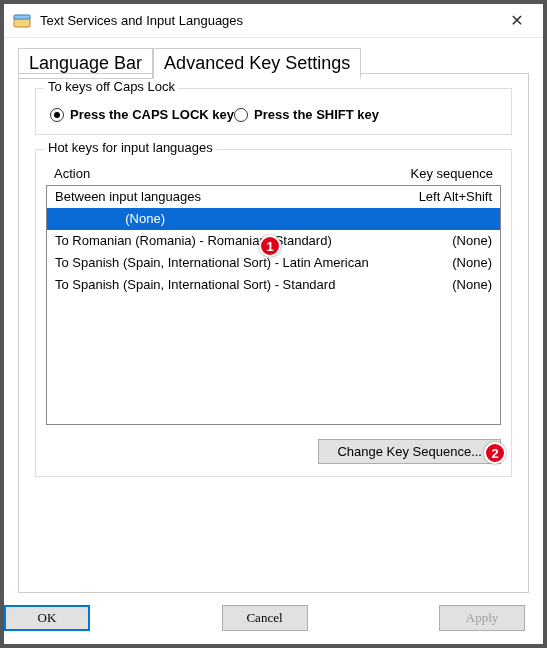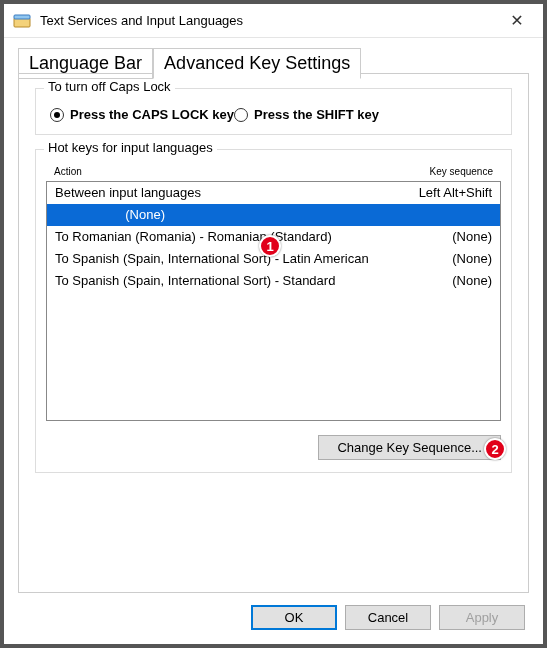--- a/index.html
+++ b/index.html
@@ -59,21 +59,21 @@
     font-size: 13px;
   }
   .radio-row { display:flex; padding-top:4px;font-weight:bold;}
   .radio-opt { display:flex; align-items:center; gap:6px; cursor:pointer;}
   .radio {
     width:14px; height:14px; border-radius:50%;
     border:1px solid #333; display:inline-flex; align-items:center; justify-content:center;
   }
   .radio .dot { width:6px; height:6px; border-radius:50%; background:#000;}
   .hot-headers {
-    display:flex; padding: 2px 8px 4px 8px; font-size:10px;
+    display:flex; padding: 2px 8px 4px 8px; font-size:13px;
   }
   .hot-headers .col-action { flex:1; }
   .hot-headers .col-key { width: 120px; text-align:right; }
   .listbox {
     border:1px solid #888;
     height: 240px;
     overflow-y:auto;
     background:#fff;
   }
   .list-row {
@@ -95,22 +95,23 @@
     min-width:86px;
     cursor:pointer;
     text-align:center;
     display:inline-block;
   }
   .btn.primary { border:2px solid #0078d7; background:#e1e1e1; padding:3px 17px;}
   .btn.disabled { color:#a0a0a0; cursor:default;}
   .button-strip {
     display:flex;
     gap:8px;
-    justify-content:flex-end;
+    justify-content:space-between;
     padding: 12px 18px 0 0;
+    font-family: Liberation Serif, serif;
   }
   .badge {
     position:absolute;
     width:22px; height:22px;
     border-radius:50%;
     background:#e1001a;
     color:#fff;
     display:flex; align-items:center; justify-content:center;
     font-weight:bold;
     font-size:13px;
@@ -134,21 +135,21 @@
 </div>
 
 <div class="content">
   <div class="tabs">
     <span class="tab inactive">Language Bar</span><span class="tab active">Advanced Key Settings</span>
   </div>
 
   <div class="tabpanel">
 
     <div class="group">
-      <div class="group-title">To turn off Caps Lock</div>
+      <div class="group-title">To keys off Caps Lock</div>
       <div class="radio-row">
         <div class="radio-opt">
           <span class="radio">
               <span class="dot"></span>
             </span>
           <span>Press the CAPS LOCK key</span>
         </div>
         <div class="radio-opt">
           <span class="radio"></span>
           <span>Press the SHIFT key</span>

